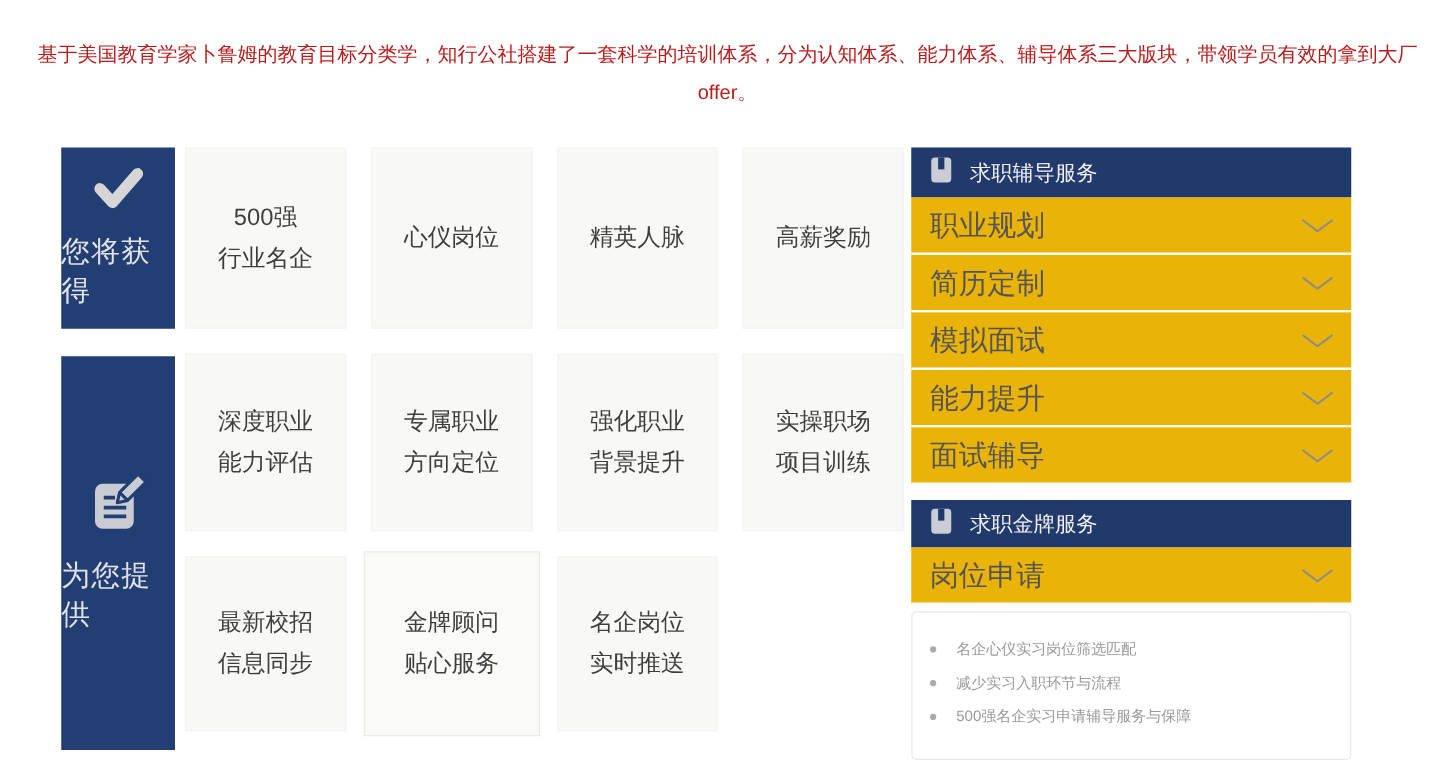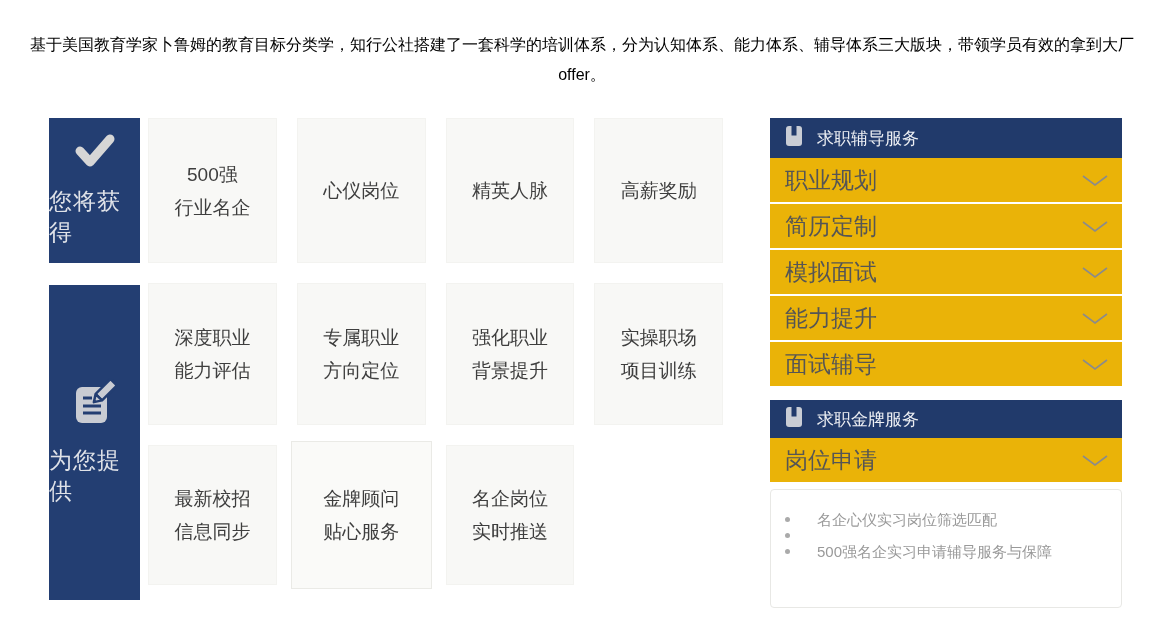--- a/index.html
+++ b/index.html
@@ -5,21 +5,21 @@
   html,body { margin:0; padding:0; }
   body {
     width:1164px; height:624px; position:relative; overflow:hidden;
     background:#ffffff;
     font-family:"Liberation Sans","DejaVu Sans",sans-serif;
   }
 
   
   .intro {
     position:absolute; top:30px; left:17px; width:1130px;
-    text-align:center; color:#000000; font-size:16px; line-height:30px;
+    text-align:center; color:#b91c1c; font-size:16px; line-height:30px;
   }
 
   
   .left-col { position:absolute; left:3px; top:118px; width:137px; }
   .navy-block {
     background:#233e72; color:#dfe2e8;
     display:flex; flex-direction:column; align-items:center; justify-content:center;
     gap:13px; font-size:23px; letter-spacing:1px;margin-left:46px;
   }
   .block-a { height:145px; margin-bottom:22px; }
@@ -38,42 +38,42 @@
   }
   .card-label {
     font-size:19px; color:#3e3e3e; font-weight:500;
     line-height:33px; white-space:pre-line;
   }
   .card.highlighted {
     margin:-4px -6px; background:#fafaf8; border-color:#eaeae6; z-index:2;
   }
 
   
-  .right-panel { position:absolute; left:770px; top:118px; width:352px;text-align:right; }
+  .right-panel { position:absolute; left:729px; top:118px; width:352px;text-align:right; }
   .panel-header {
     height:40px; background:#213a6b; color:#eef0f4;
     display:flex; align-items:center; gap:13px; padding:0 15px;
     font-size:17px; box-sizing:border-box;
   }
   .panel-header.second { height:38px; margin-top:12px; }
   .acc-row {
     height:44px; background:#eab308; border-bottom:2px solid #ffffff;
     display:flex; align-items:center; justify-content:space-between;
     padding:0 12px 0 15px; font-size:23px; color:#555; cursor:pointer;
   }
   .chev { display:flex; align-items:center; }
 
   .bullet-box {
     margin-top:5px; height:119px; box-sizing:border-box;
     border:1px solid #e8e8e5; border-radius:4px; background:#fff;
     padding:16px 10px 0 14px;
   }
   .bullet-item {
-    display:flex; align-items:center; gap:27px;
-    font-size:15px; color:#999; line-height:27px;
+    display:flex; align-items:center; gap:16px;
+    font-size:12px; color:#999; line-height:27px;
   }
   .bullet-dot { width:5px; height:5px; border-radius:50%; background:#aaa; flex:0 0 auto; }
 </style>
 </head>
 <body>
 
 <div class="intro">
   <div>基于美国教育学家卜鲁姆的教育目标分类学，知行公社搭建了一套科学的培训体系，分为认知体系、能力体系、辅导体系三大版块，带领学员有效的拿到大厂</div>
   <div>offer。</div>
 </div>
@@ -220,20 +220,21 @@
     </span>
   </div>
 
   <div class="bullet-box">
     <div class="bullet-item">
       <span class="bullet-dot"></span>
       <span>名企心仪实习岗位筛选匹配</span>
     </div>
     <div class="bullet-item">
       <span class="bullet-dot"></span>
+      <span>减少实习入职环节与流程</span>
     </div>
     <div class="bullet-item">
       <span class="bullet-dot"></span>
       <span>500强名企实习申请辅导服务与保障</span>
     </div>
   </div>
 
 </div>
 
 </body></html>

